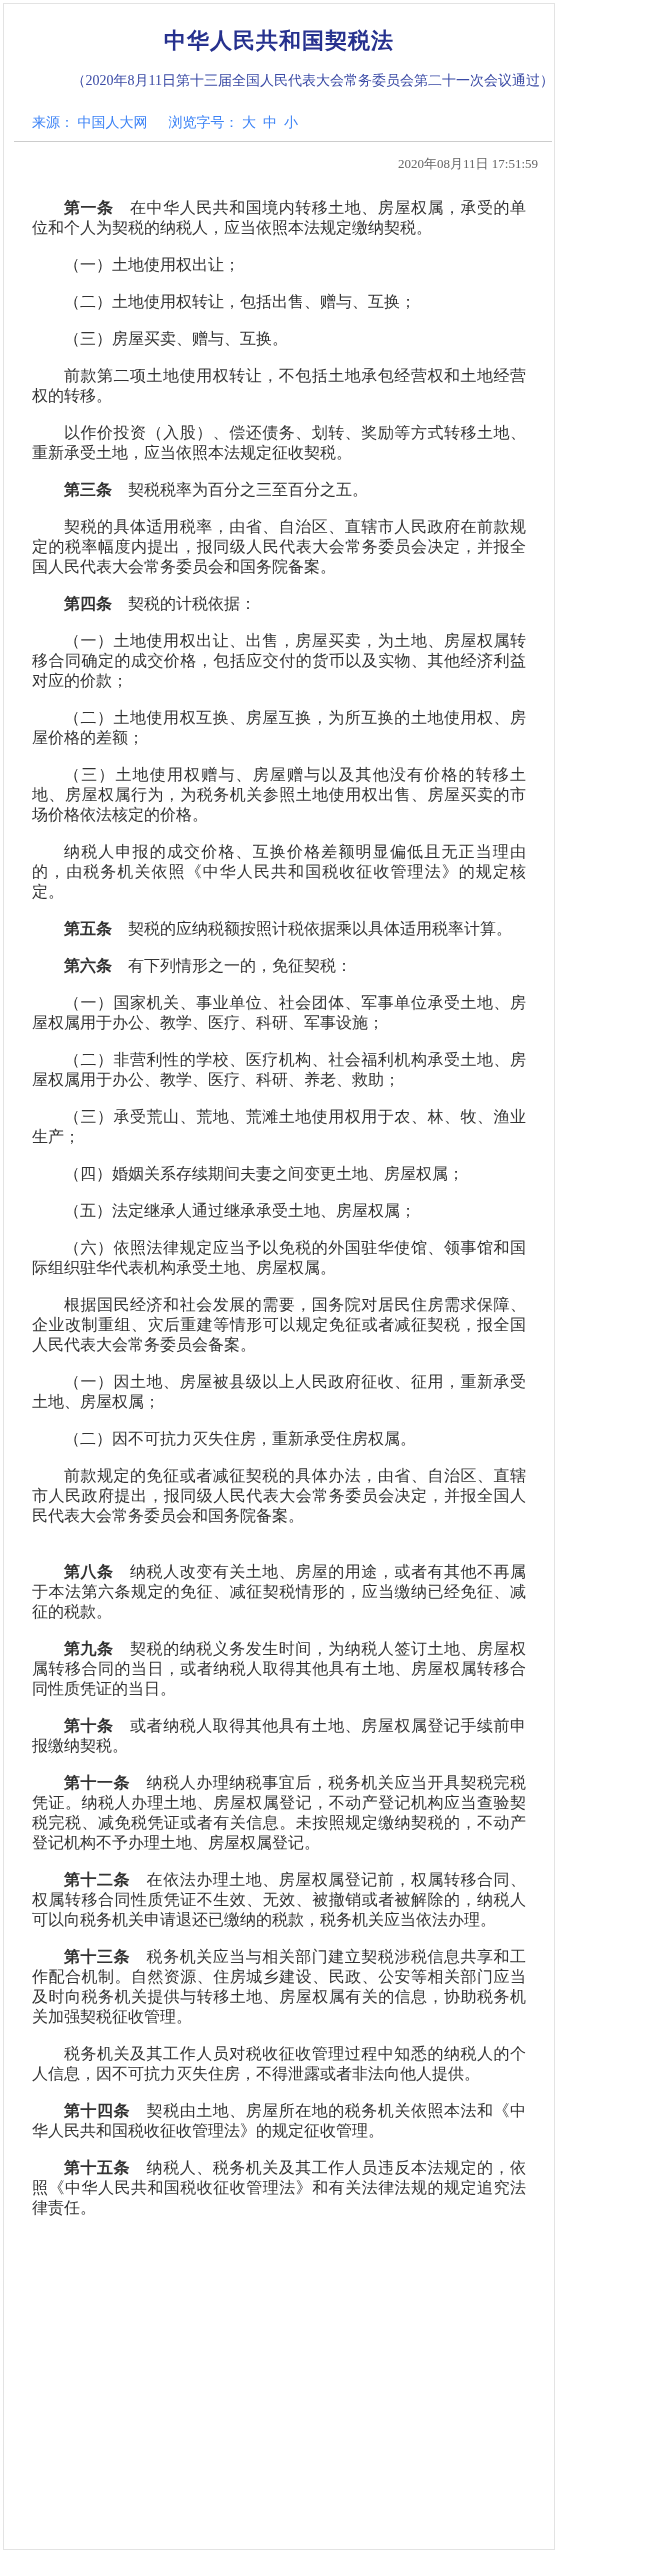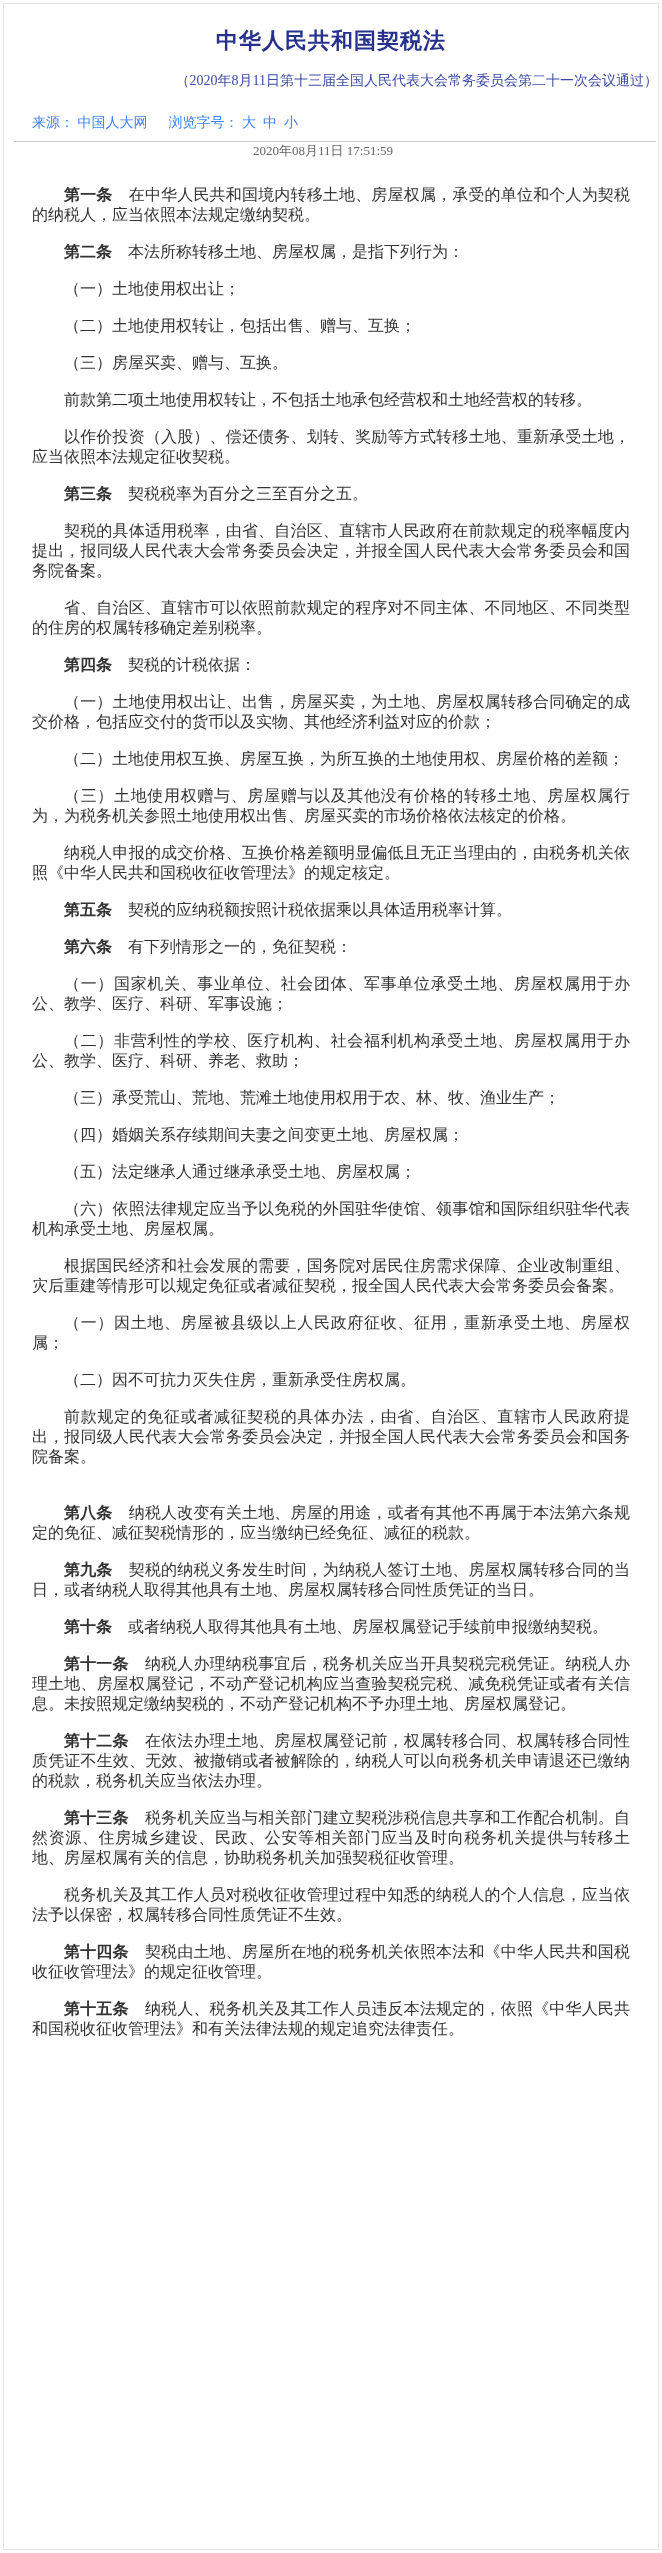--- a/index.html
+++ b/index.html
@@ -14,21 +14,21 @@
   *{box-sizing:border-box;}
   html,body{margin:0;padding:0;background:#ffffff;}
   body{
     width:662px;
     font-family:"Liberation Serif","DejaVu Serif",serif;
     color:var(--body);
   }
   .page{
     margin:3px;
     border:1px solid var(--frame);
-    width:656px;
+    width:552px;
     height:2547px;
     overflow:hidden;
     background:#ffffff;
   }
   .doc-title{
     margin:22px 0 0 0;
     text-align:center;
     font-size:22px;
     font-weight:bold;
     color:var(--title);
@@ -47,23 +47,23 @@
     color:#3b82f6;
   }
   .meta .sep{display:inline-block;width:14px;}
   .fs-opt{margin-right:7px;cursor:pointer;}
   .divider{
     border:none;
     border-top:1px solid var(--divider);
     margin:9px 2px 0 10px;
   }
   .timestamp{
-    margin-top:0;
+    margin-top:13px;
     padding-right:16px;
-    text-align:center;
+    text-align:right;
     font-size:13px;
     color:var(--timestamp);
   }
   .article-body{
     padding:8px 28px 0 28px;
     font-size:16px;
   }
   .para{
     margin:17px 0;
     line-height:20px;
@@ -87,29 +87,27 @@
     <span>浏览字号：</span>
     <span id="fontsize-options"><span class="fs-opt">大</span><span class="fs-opt">中</span><span class="fs-opt">小</span></span>
   </div>
 
   <hr class="divider">
 
   <div class="timestamp">2020年08月11日 17:51:59</div>
 
   <div class="article-body" id="article-body">
       <p class="para"><b class="art-label">第一条</b>　<span>在中华人民共和国境内转移土地、房屋权属，承受的单位和个人为契税的纳税人，应当依照本法规定缴纳契税。</span></p>
-      <p class="para"><b class="art-label">第二条</b>　<span>本法所称转移土地、房屋权属，是指下列行为：</span></p>
       <p class="para"><span>（一）土地使用权出让；</span></p>
       <p class="para"><span>（二）土地使用权转让，包括出售、赠与、互换；</span></p>
       <p class="para"><span>（三）房屋买卖、赠与、互换。</span></p>
       <p class="para"><span>前款第二项土地使用权转让，不包括土地承包经营权和土地经营权的转移。</span></p>
       <p class="para"><span>以作价投资（入股）、偿还债务、划转、奖励等方式转移土地、重新承受土地，应当依照本法规定征收契税。</span></p>
       <p class="para"><b class="art-label">第三条</b>　<span>契税税率为百分之三至百分之五。</span></p>
       <p class="para"><span>契税的具体适用税率，由省、自治区、直辖市人民政府在前款规定的税率幅度内提出，报同级人民代表大会常务委员会决定，并报全国人民代表大会常务委员会和国务院备案。</span></p>
-      <p class="para"><span>省、自治区、直辖市可以依照前款规定的程序对不同主体、不同地区、不同类型的住房的权属转移确定差别税率。</span></p>
       <p class="para"><b class="art-label">第四条</b>　<span>契税的计税依据：</span></p>
       <p class="para"><span>（一）土地使用权出让、出售，房屋买卖，为土地、房屋权属转移合同确定的成交价格，包括应交付的货币以及实物、其他经济利益对应的价款；</span></p>
       <p class="para"><span>（二）土地使用权互换、房屋互换，为所互换的土地使用权、房屋价格的差额；</span></p>
       <p class="para"><span>（三）土地使用权赠与、房屋赠与以及其他没有价格的转移土地、房屋权属行为，为税务机关参照土地使用权出售、房屋买卖的市场价格依法核定的价格。</span></p>
       <p class="para"><span>纳税人申报的成交价格、互换价格差额明显偏低且无正当理由的，由税务机关依照《中华人民共和国税收征收管理法》的规定核定。</span></p>
       <p class="para"><b class="art-label">第五条</b>　<span>契税的应纳税额按照计税依据乘以具体适用税率计算。</span></p>
       <p class="para"><b class="art-label">第六条</b>　<span>有下列情形之一的，免征契税：</span></p>
       <p class="para"><span>（一）国家机关、事业单位、社会团体、军事单位承受土地、房屋权属用于办公、教学、医疗、科研、军事设施；</span></p>
       <p class="para"><span>（二）非营利性的学校、医疗机构、社会福利机构承受土地、房屋权属用于办公、教学、医疗、科研、养老、救助；</span></p>
       <p class="para"><span>（三）承受荒山、荒地、荒滩土地使用权用于农、林、牧、渔业生产；</span></p>
@@ -119,17 +117,17 @@
       <p class="para"><span>根据国民经济和社会发展的需要，国务院对居民住房需求保障、企业改制重组、灾后重建等情形可以规定免征或者减征契税，报全国人民代表大会常务委员会备案。</span></p>
       <p class="para"><span>（一）因土地、房屋被县级以上人民政府征收、征用，重新承受土地、房屋权属；</span></p>
       <p class="para"><span>（二）因不可抗力灭失住房，重新承受住房权属。</span></p>
       <p class="para"><span>前款规定的免征或者减征契税的具体办法，由省、自治区、直辖市人民政府提出，报同级人民代表大会常务委员会决定，并报全国人民代表大会常务委员会和国务院备案。</span></p>
       <p class="para gap-large"><b class="art-label">第八条</b>　<span>纳税人改变有关土地、房屋的用途，或者有其他不再属于本法第六条规定的免征、减征契税情形的，应当缴纳已经免征、减征的税款。</span></p>
       <p class="para"><b class="art-label">第九条</b>　<span>契税的纳税义务发生时间，为纳税人签订土地、房屋权属转移合同的当日，或者纳税人取得其他具有土地、房屋权属转移合同性质凭证的当日。</span></p>
       <p class="para"><b class="art-label">第十条</b>　<span>或者纳税人取得其他具有土地、房屋权属登记手续前申报缴纳契税。</span></p>
       <p class="para"><b class="art-label">第十一条</b>　<span>纳税人办理纳税事宜后，税务机关应当开具契税完税凭证。纳税人办理土地、房屋权属登记，不动产登记机构应当查验契税完税、减免税凭证或者有关信息。未按照规定缴纳契税的，不动产登记机构不予办理土地、房屋权属登记。</span></p>
       <p class="para"><b class="art-label">第十二条</b>　<span>在依法办理土地、房屋权属登记前，权属转移合同、权属转移合同性质凭证不生效、无效、被撤销或者被解除的，纳税人可以向税务机关申请退还已缴纳的税款，税务机关应当依法办理。</span></p>
       <p class="para"><b class="art-label">第十三条</b>　<span>税务机关应当与相关部门建立契税涉税信息共享和工作配合机制。自然资源、住房城乡建设、民政、公安等相关部门应当及时向税务机关提供与转移土地、房屋权属有关的信息，协助税务机关加强契税征收管理。</span></p>
-      <p class="para"><span>税务机关及其工作人员对税收征收管理过程中知悉的纳税人的个人信息，应当依法予以保密，权属转移合同性质凭证不生效。</span></p>
+      <p class="para"><span>税务机关及其工作人员对税收征收管理过程中知悉的纳税人的个人信息，因不可抗力灭失住房，不得泄露或者非法向他人提供。</span></p>
       <p class="para"><b class="art-label">第十四条</b>　<span>契税由土地、房屋所在地的税务机关依照本法和《中华人民共和国税收征收管理法》的规定征收管理。</span></p>
       <p class="para"><b class="art-label">第十五条</b>　<span>纳税人、税务机关及其工作人员违反本法规定的，依照《中华人民共和国税收征收管理法》和有关法律法规的规定追究法律责任。</span></p>
     </div>
 </div>
 
 </body></html>

